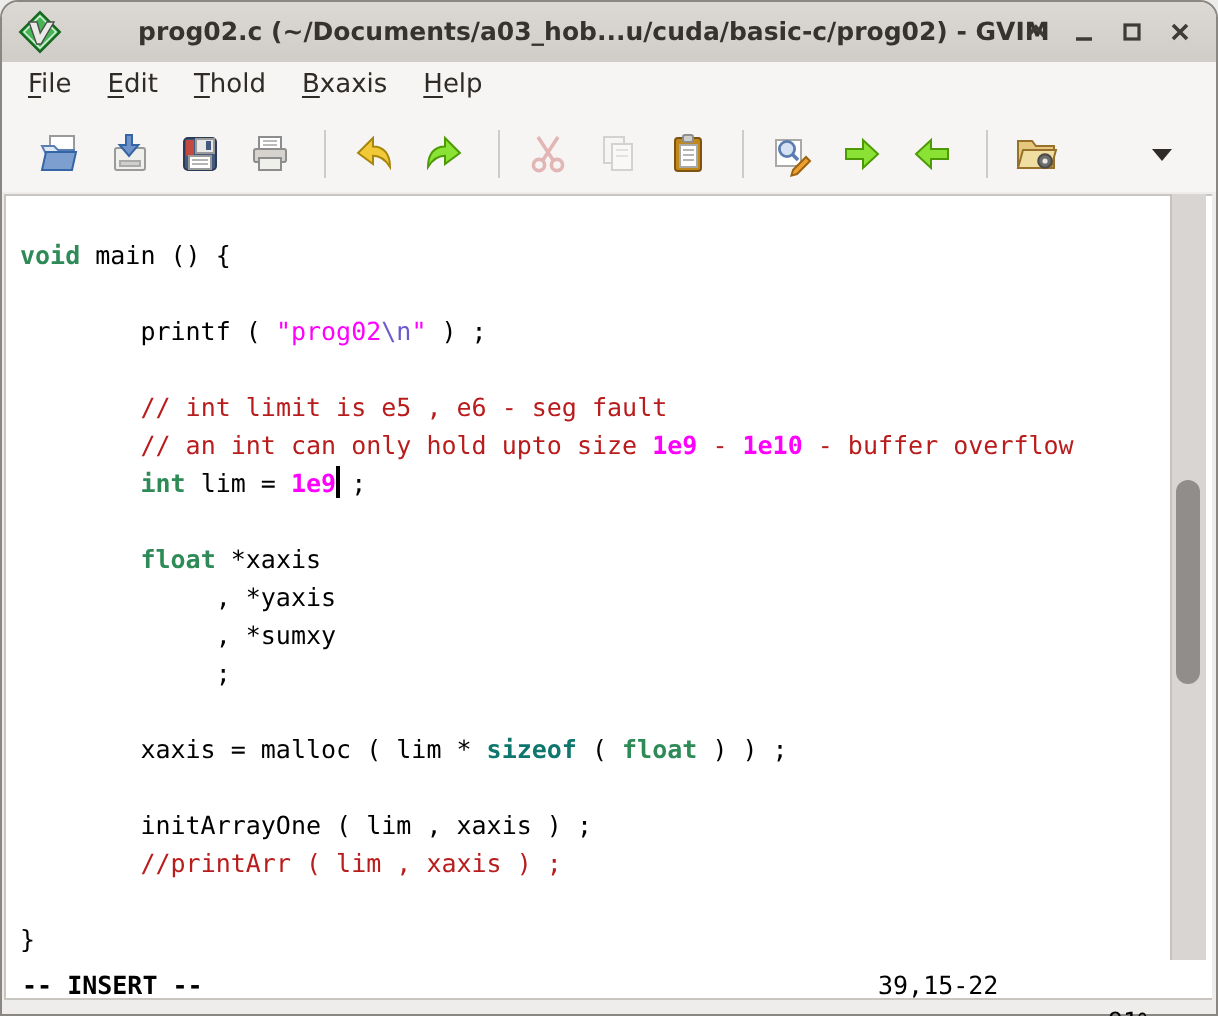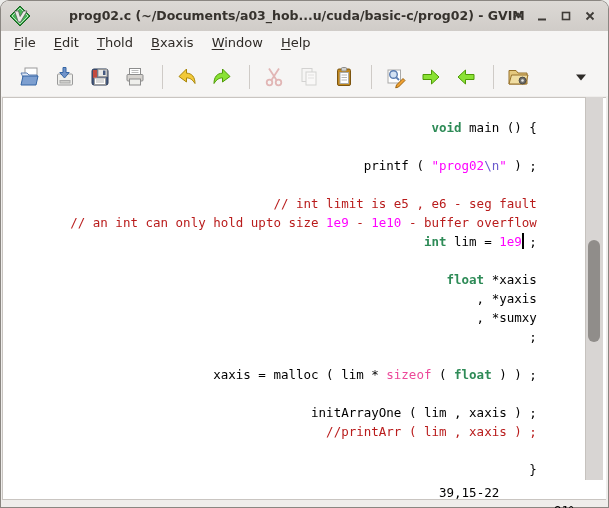--- a/index.html
+++ b/index.html
@@ -28,27 +28,27 @@
   .tbtn{width:26px;height:26px;margin-right:9px;display:flex;align-items:center;justify-content:center;}
   .tsep{width:1px;height:24px;background:#cfcbc7;margin:0 11px 0 5px;}
   .disabled{opacity:.45;}
   .overflow{margin-left:auto;margin-right:14px;}
 
   
   .vimarea{position:absolute;left:1px;top:96px;right:1px;bottom:1px;background:#efedeb;}
   .textwidget{position:absolute;left:1px;top:1px;width:603px;height:401px;background:#ffffff;
               border:1px solid #c9c5c1;border-right:none;}
   .code{position:absolute;left:7px;top:1px;font:12.5px/19px "DejaVu Sans Mono","Liberation Mono",monospace;
-        white-space:pre;color:#000;text-align:right;}
+        white-space:pre;color:#000;}
   .cl{height:19px;}
   .c  {color:#b91c1c;}
   .k  {color:#2e8b57;font-weight:bold;}
-  .st {color:#ec4899;font-weight:normal;}
+  .st {color:#0f766e;font-weight:bold;}
   .s  {color:#ff00ff;}
-  .num{color:#ff00ff;}
+  .num{color:#ff00ff;font-weight:bold;}
   .sp {color:#6a5acd;}
   .cur{display:inline-block;width:2px;height:16px;background:#000;vertical-align:-3px;margin-right:-2px;}
 
   .scrollbar{position:absolute;left:584px;top:1px;width:17px;height:383px;background:#d8d5d3;
              border-left:1px solid #c6c2be;}
   .scrollthumb{position:absolute;left:2px;width:12px;top:143px;height:102px;background:#908d8a;border-radius:6px;}
 
   .statusmode{position:absolute;left:8px;top:387px;font:bold 12.5px/16px "DejaVu Sans Mono","Liberation Mono",monospace;color:#000;}
   .statusruler{position:absolute;left:436px;top:387px;font:12.5px/16px "DejaVu Sans Mono","Liberation Mono",monospace;color:#000;}
   .statuspct{position:absolute;left:551px;top:387px;font:12.5px/16px "DejaVu Sans Mono","Liberation Mono",monospace;color:#000;margin-top:18px;}
@@ -89,21 +89,20 @@
           </svg>
       </span>
     </span>
   </div>
 
   <div class="menubar">
     <span class="menu-item"><span class="mn">F</span><span>ile</span></span>
     <span class="menu-item"><span class="mn">E</span><span>dit</span></span>
     <span class="menu-item"><span class="mn">T</span><span>hold</span></span>
     <span class="menu-item"><span class="mn">B</span><span>xaxis</span></span>
-    <span class="menu-item"><span class="mn">W</span><span>indow</span></span>
     <span class="menu-item"><span class="mn">H</span><span>elp</span></span>
   </div>
 
   <div class="toolbar">
     <span class="tbtn">
       <svg width="24" height="24" viewBox="0 0 24 24">
         <rect x="7" y="3" width="12" height="9" fill="#ffffff" stroke="#9a9a9a"></rect>
         <path d="M3 8 h6 l2 2 h8 v2 H5 z" fill="#dfe8f5" stroke="#5b7db1"></path>
         <path d="M3 20 L5 11 h15 l-2 9 z" fill="#7d9fd0" stroke="#3465a4"></path>
       </svg>
@@ -205,20 +204,21 @@
     <span class="tbtn overflow">
       <svg width="14" height="14" viewBox="0 0 14 14">
           <path d="M2 4.5 h10 L7 10.5 z" fill="#2e2b28"></path>
         </svg>
     </span>
   </div>
 
   <div class="vimarea">
     <div class="textwidget">
       <div class="code"><div class="cl">&nbsp;</div><div class="cl"><span class="k">void</span><span class="n"> main () {</span></div><div class="cl">&nbsp;</div><div class="cl"><span class="n">        printf ( </span><span class="s">"prog02</span><span class="sp">\n</span><span class="s">"</span><span class="n"> ) ;</span></div><div class="cl">&nbsp;</div><div class="cl"><span class="n">        </span><span class="c">// int limit is e5 , e6 - seg fault</span></div><div class="cl"><span class="n">        </span><span class="c">// an int can only hold upto size </span><span class="num">1e9</span><span class="c"> - </span><span class="num">1e10</span><span class="c"> - buffer overflow</span></div><div class="cl"><span class="n">        </span><span class="k">int</span><span class="n"> lim = </span><span class="num">1e9</span><span class="cur"></span><span class="n"> ;</span></div><div class="cl">&nbsp;</div><div class="cl"><span class="n">        </span><span class="k">float</span><span class="n"> *xaxis</span></div><div class="cl"><span class="n">             , *yaxis</span></div><div class="cl"><span class="n">             , *sumxy</span></div><div class="cl"><span class="n">             ;</span></div><div class="cl">&nbsp;</div><div class="cl"><span class="n">        xaxis = malloc ( lim * </span><span class="st">sizeof</span><span class="n"> ( </span><span class="k">float</span><span class="n"> ) ) ;</span></div><div class="cl">&nbsp;</div><div class="cl"><span class="n">        initArrayOne ( lim , xaxis ) ;</span></div><div class="cl"><span class="n">        </span><span class="c">//printArr ( lim , xaxis ) ;</span></div><div class="cl">&nbsp;</div><div class="cl"><span class="n">}</span></div></div>
+      <div class="statusmode">-- INSERT --</div>
       <div class="statusruler">39,15-22</div>
       <div class="statuspct">91%</div>
     </div>
     <div class="scrollbar">
       <div class="scrollthumb"></div>
     </div>
   </div>
 
 </div>
 

